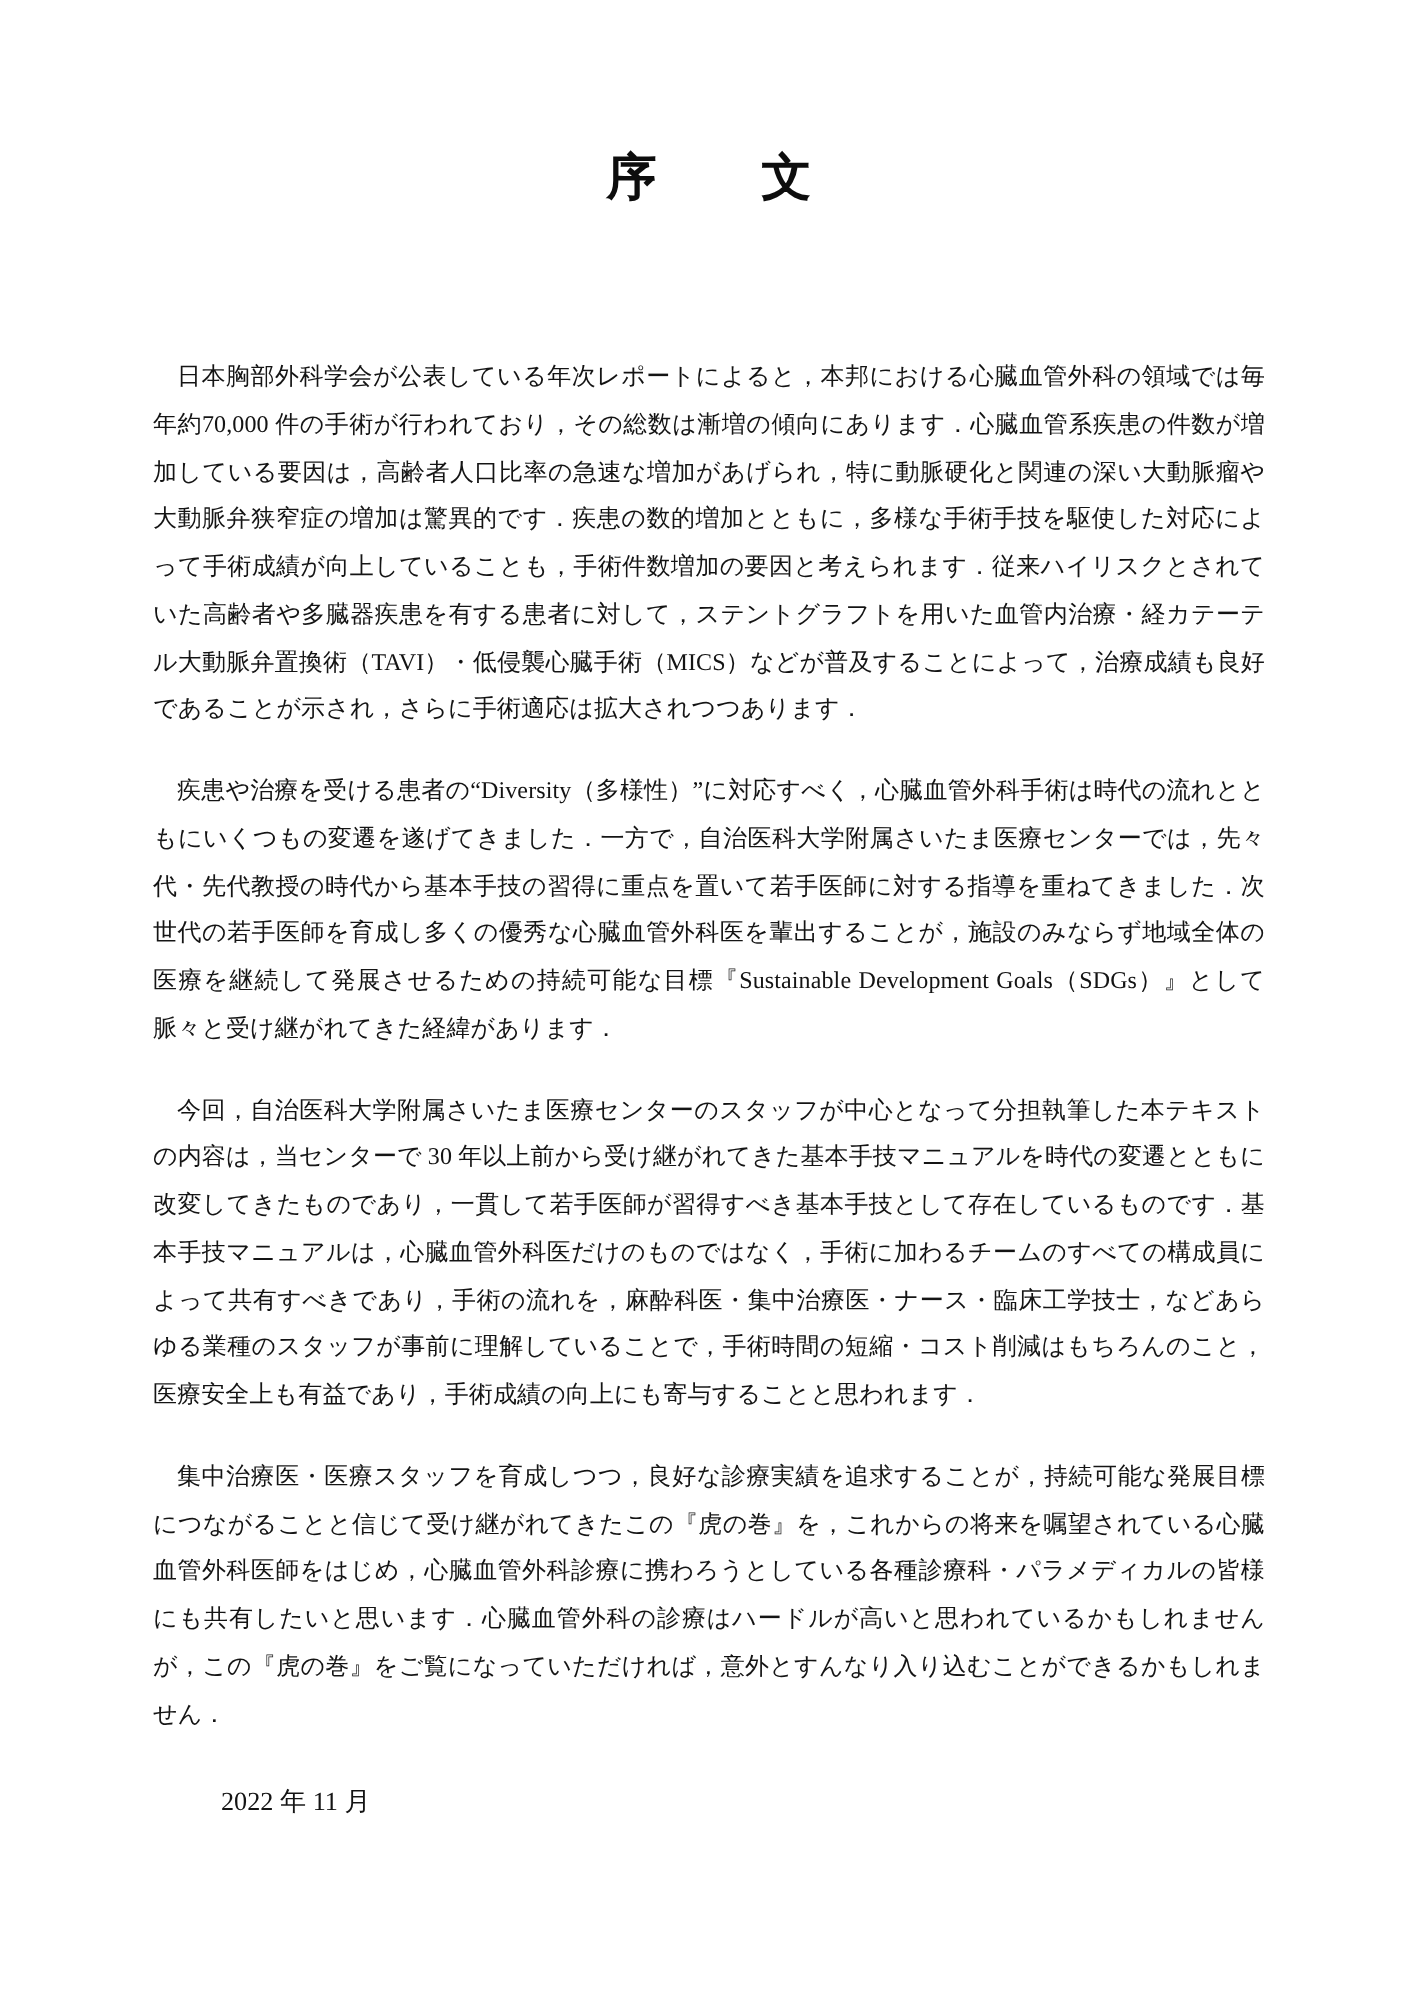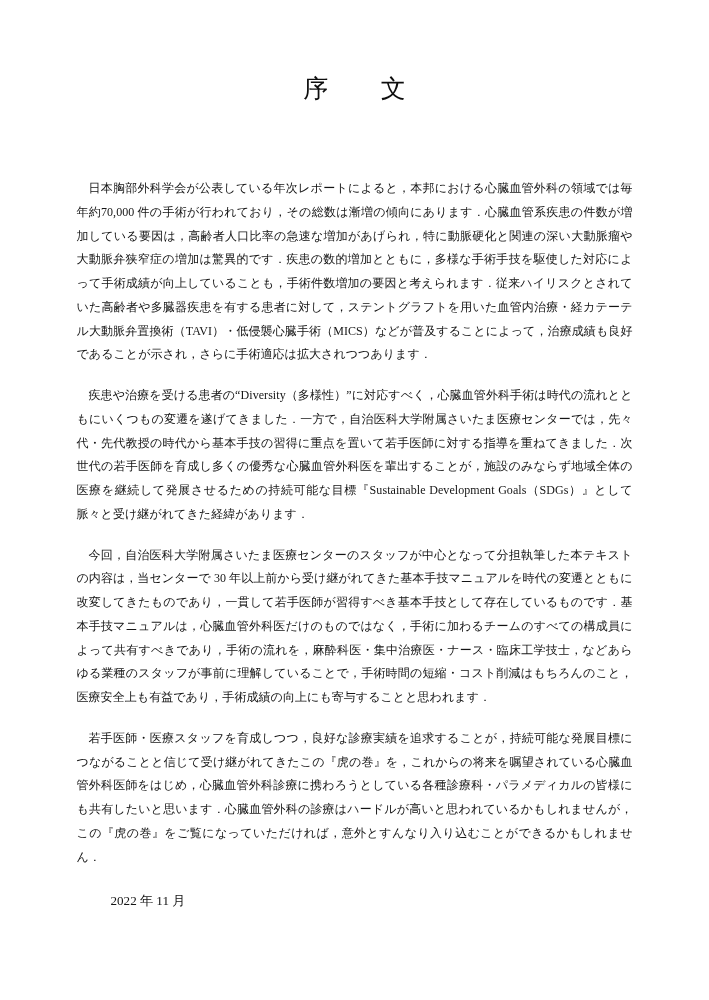--- a/index.html
+++ b/index.html
@@ -19,21 +19,21 @@
     width: 709px;
     height: 1000px;
     box-sizing: border-box;
     padding: 0;
     position: relative;
     background: #ffffff;
   }
   .page-title {
     text-align: center;
     font-size: 25px;
-    font-weight: normal;
+    font-weight: bold;
     letter-spacing: 0.55em;
     margin-top: 72px;
     margin-bottom: 0;
     color: #0d0d0d;
     text-indent: 0.55em;
   }
   .body-area {
     margin: 0 auto;
     width: 556px;
     padding-top: 72px;
@@ -68,21 +68,21 @@
 <body>
 
 <div class="page">
 
   <h1 class="page-title">序　文</h1>
 
   <div class="body-area">
     <p class="para">日本胸部外科学会が公表している年次レポートによると，本邦における心臓血管外科の領域では毎年約70,000 件の手術が行われており，その総数は漸増の傾向にあります．心臓血管系疾患の件数が増加している要因は，高齢者人口比率の急速な増加があげられ，特に動脈硬化と関連の深い大動脈瘤や大動脈弁狭窄症の増加は驚異的です．疾患の数的増加とともに，多様な手術手技を駆使した対応によって手術成績が向上していることも，手術件数増加の要因と考えられます．従来ハイリスクとされていた高齢者や多臓器疾患を有する患者に対して，ステントグラフトを用いた血管内治療・経カテーテル大動脈弁置換術（TAVI）・低侵襲心臓手術（MICS）などが普及することによって，治療成績も良好であることが示され，さらに手術適応は拡大されつつあります．</p>
     <p class="para">疾患や治療を受ける患者の“Diversity（多様性）”に対応すべく，心臓血管外科手術は時代の流れとともにいくつもの変遷を遂げてきました．一方で，自治医科大学附属さいたま医療センターでは，先々代・先代教授の時代から基本手技の習得に重点を置いて若手医師に対する指導を重ねてきました．次世代の若手医師を育成し多くの優秀な心臓血管外科医を輩出することが，施設のみならず地域全体の医療を継続して発展させるための持続可能な目標『Sustainable Development Goals（SDGs）』として脈々と受け継がれてきた経緯があります．</p>
     <p class="para">今回，自治医科大学附属さいたま医療センターのスタッフが中心となって分担執筆した本テキストの内容は，当センターで 30 年以上前から受け継がれてきた基本手技マニュアルを時代の変遷とともに改変してきたものであり，一貫して若手医師が習得すべき基本手技として存在しているものです．基本手技マニュアルは，心臓血管外科医だけのものではなく，手術に加わるチームのすべての構成員によって共有すべきであり，手術の流れを，麻酔科医・集中治療医・ナース・臨床工学技士，などあらゆる業種のスタッフが事前に理解していることで，手術時間の短縮・コスト削減はもちろんのこと，医療安全上も有益であり，手術成績の向上にも寄与することと思われます．</p>
-    <p class="para">若手医師・医療スタッフを育成しつつ，良好な診療実績を追求することが，持続可能な発展目標につながることと信じて受け継がれてきたこの『虎の巻』を，これからの将来を嘱望されている心臓血管外科医師をはじめ，心臓血管外科診療に携わろうとしている各種診療科・パラメディカルの皆様にも共有したいと思います．心臓血管外科の診療はハードルが高いと思われているかもしれませんが，この『虎の巻』をご覧になっていただければ，意外とすんなり入り込むことができるかもしれません．</p>
+    <p class="para">集中治療医・医療スタッフを育成しつつ，良好な診療実績を追求することが，持続可能な発展目標につながることと信じて受け継がれてきたこの『虎の巻』を，これからの将来を嘱望されている心臓血管外科医師をはじめ，心臓血管外科診療に携わろうとしている各種診療科・パラメディカルの皆様にも共有したいと思います．心臓血管外科の診療はハードルが高いと思われているかもしれませんが，この『虎の巻』をご覧になっていただければ，意外とすんなり入り込むことができるかもしれません．</p>
   </div>
 
   <div class="signature-block">
     <p class="sig-date">2022 年 11 月</p>
 
   </div>
 
 </div>
 
 </body></html>

